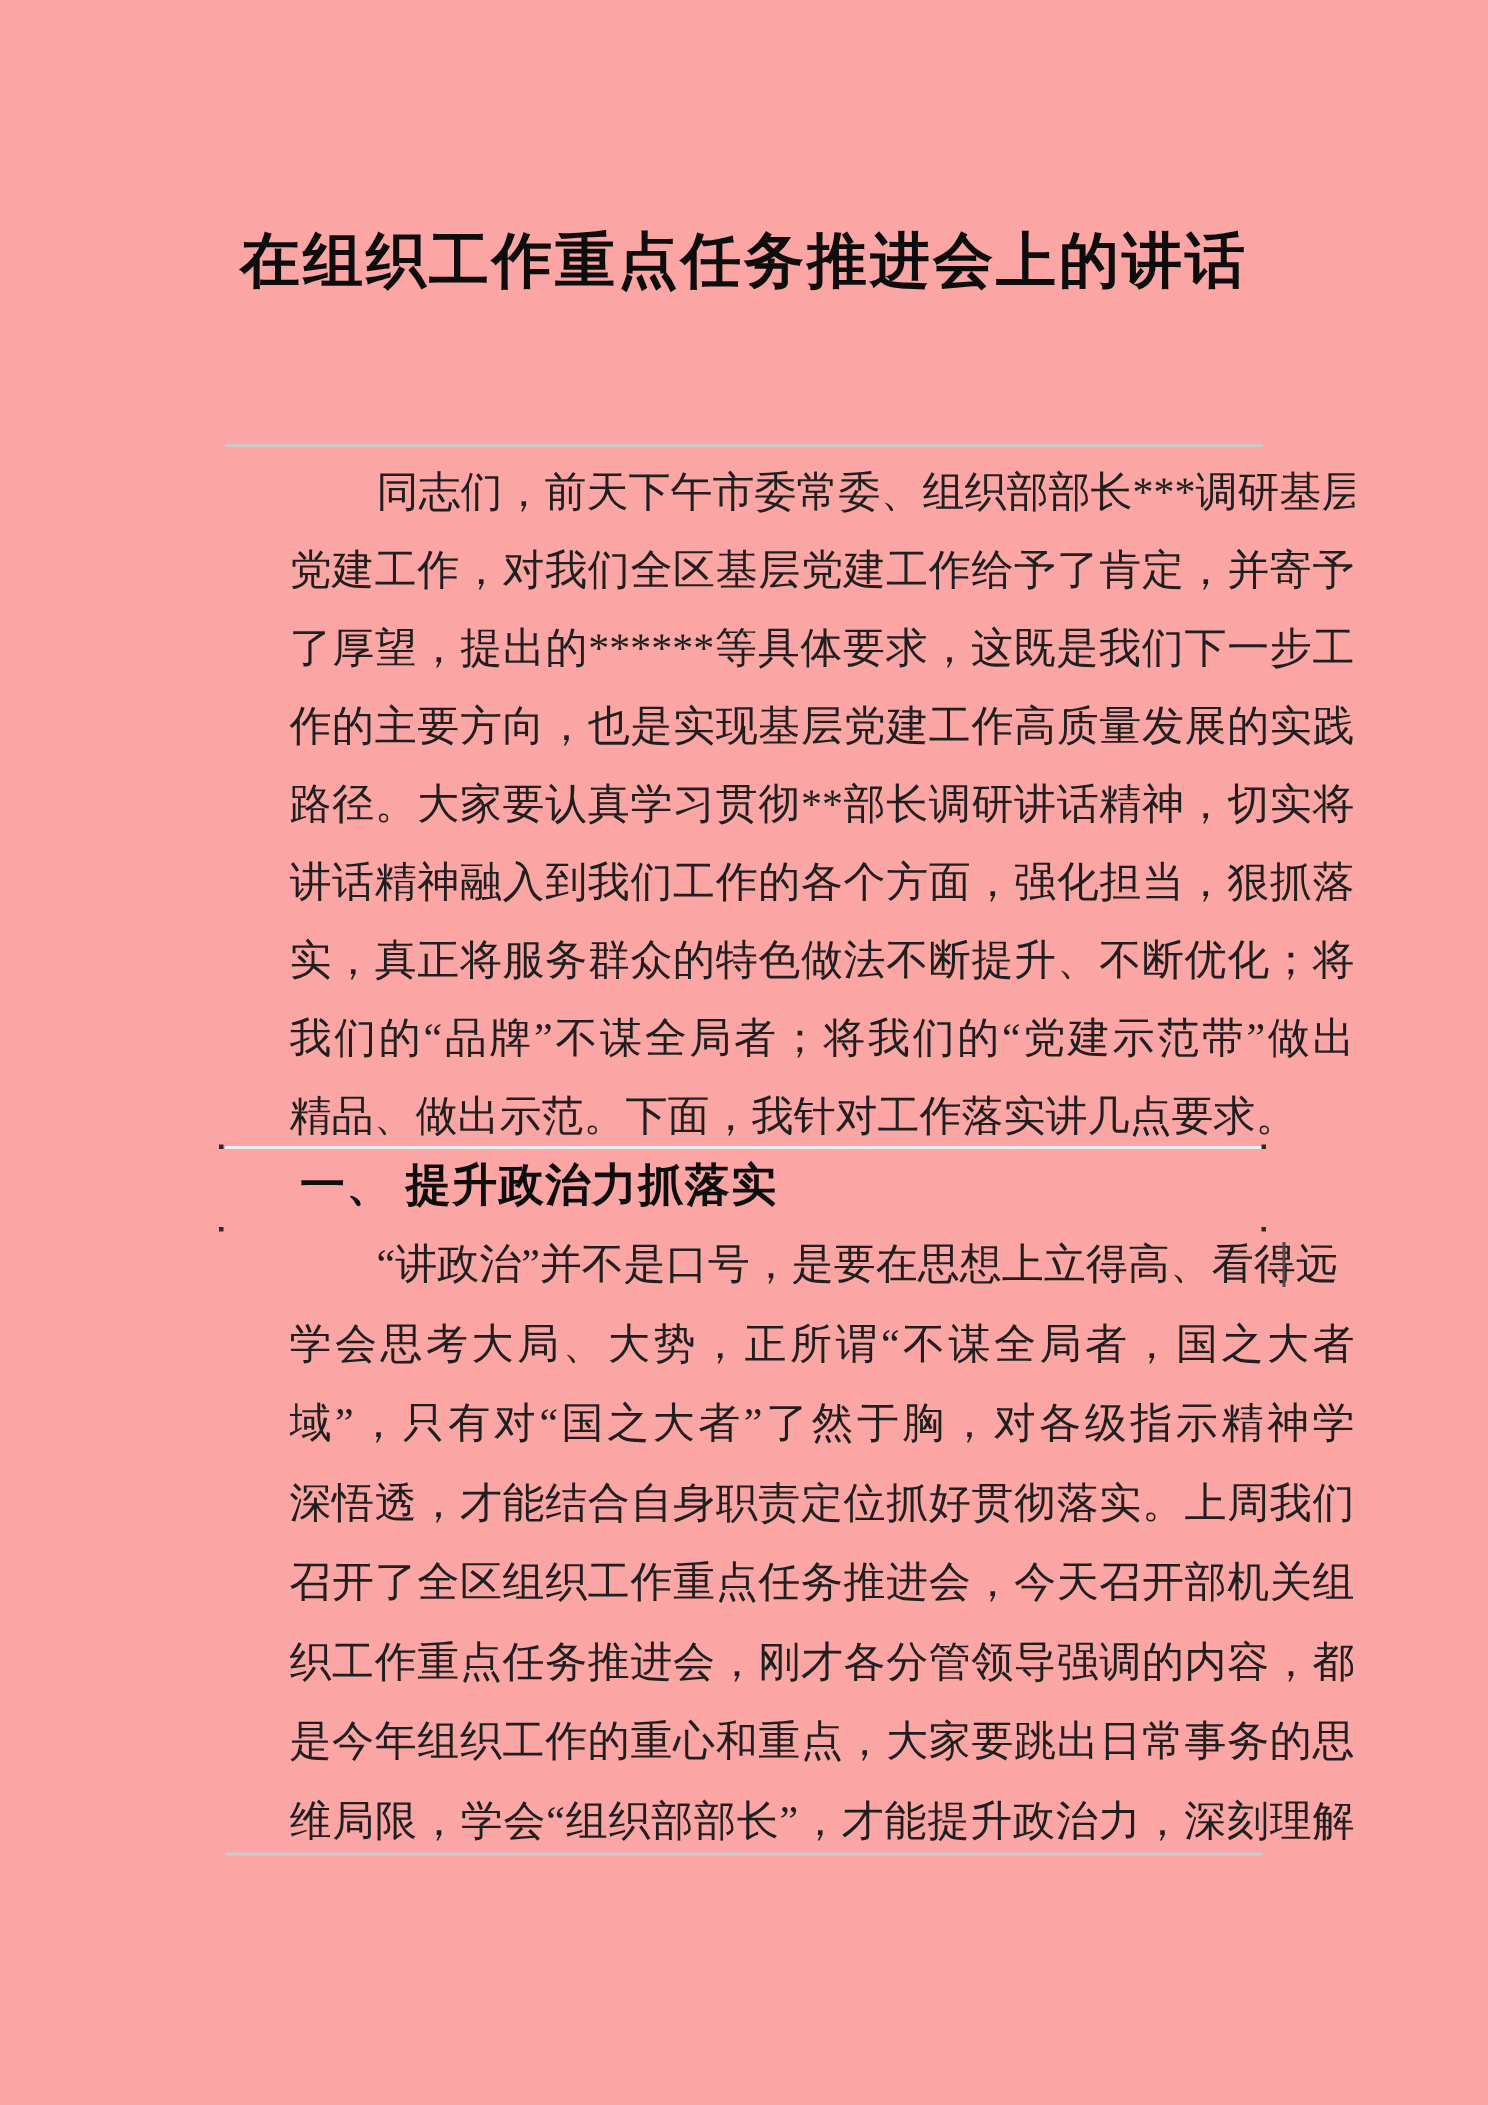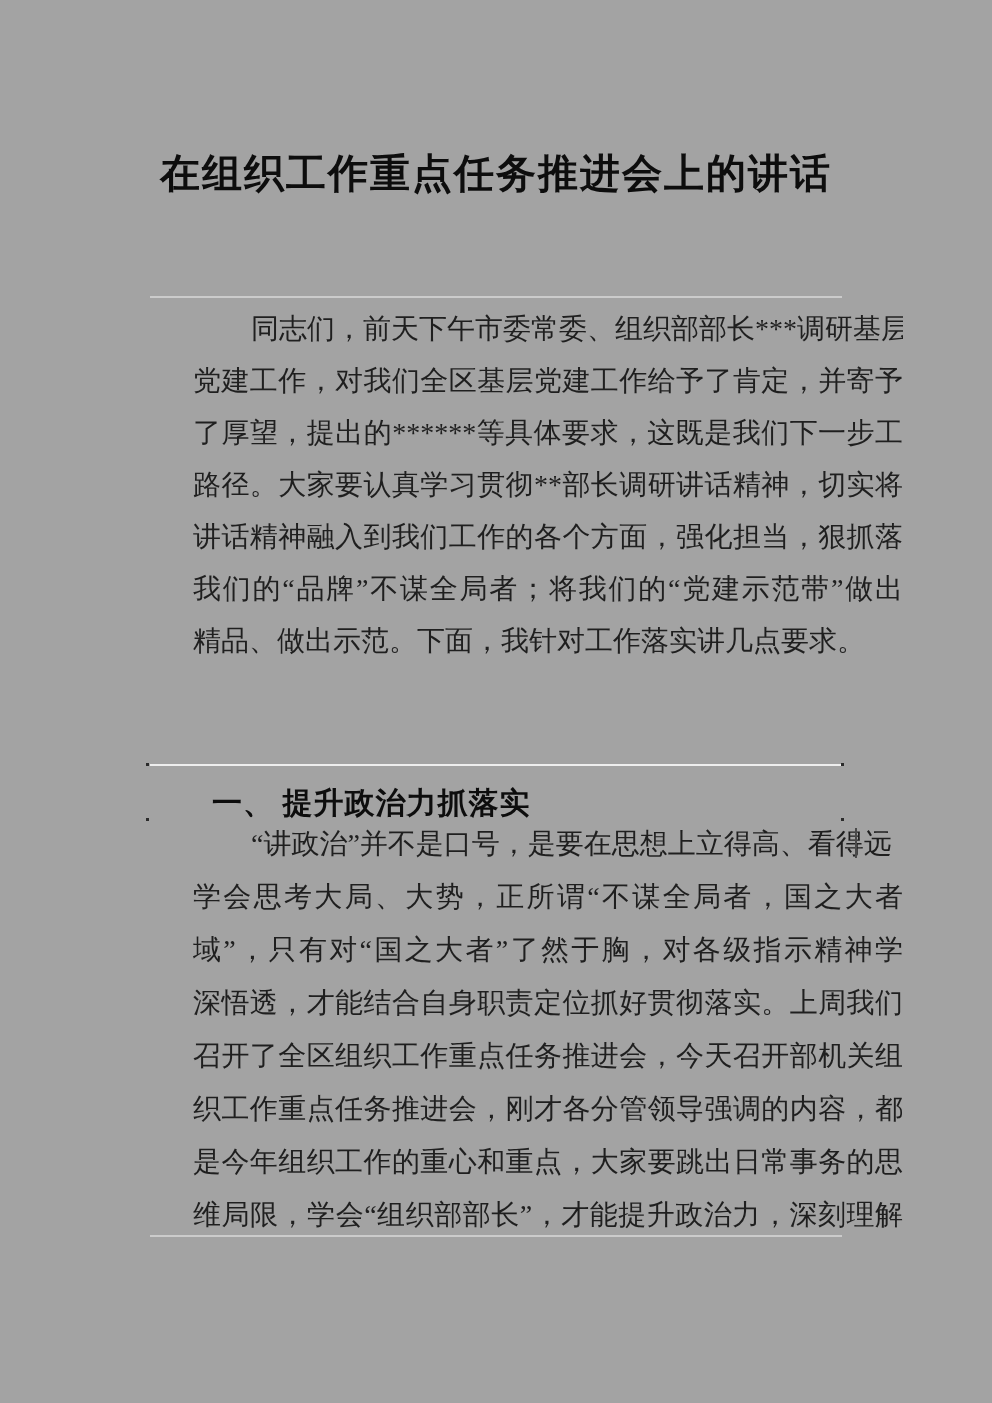--- a/index.html
+++ b/index.html
@@ -1,20 +1,20 @@
 <!DOCTYPE html>
 <html><head>
 <meta charset="utf-8">
 <style>
   html, body { margin: 0; padding: 0; background: #ffffff; }
   .page {
     position: relative;
     width: 992px;
     height: 1403px;
-    background: #a3a3a3;
+    background: #fca5a5;
     overflow: hidden;
     font-family: "Liberation Serif", "DejaVu Serif", serif;
     color: #1f1f1f;
   }
   .doc-title {
     position: absolute;
     top: 141px;
     left: 0;
     width: 100%;
     margin: 0;
@@ -69,21 +69,21 @@
     background: #2b2b2b;
   }
   .dot-tl { left: 146px; top: 763px; }
   .dot-tr { left: 841px; top: 763px; }
   .dot-bl { left: 146px; top: 818px; }
   .dot-br { left: 841px; top: 818px; }
   .sec-heading {
     position: absolute;
     left: 200px;
     top: 771px;
-    margin: 12px;
+    margin: 0;
     font-size: 30px;
     line-height: 40px;
     font-weight: 700;
     letter-spacing: 1px;
     color: #0d0d0d;
     white-space: pre;
   }
   .caret {
     position: absolute;
     left: 855px;
@@ -99,22 +99,24 @@
 <div class="page">
 
   <h1 class="doc-title">在组织工作重点任务推进会上的讲话</h1>
 
   <div class="divider divider-top"></div>
 
   <div class="para para1">
       <div class="line">同志们，前天下午市委常委、组织部部长***调研基层</div>
       <div class="line">党建工作，对我们全区基层党建工作给予了肯定，并寄予</div>
       <div class="line">了厚望，提出的******等具体要求，这既是我们下一步工</div>
+      <div class="line">作的主要方向，也是实现基层党建工作高质量发展的实践</div>
       <div class="line">路径。大家要认真学习贯彻**部长调研讲话精神，切实将</div>
       <div class="line">讲话精神融入到我们工作的各个方面，强化担当，狠抓落</div>
+      <div class="line">实，真正将服务群众的特色做法不断提升、不断优化；将</div>
       <div class="line">我们的“品牌”不谋全局者；将我们的“党建示范带”做出</div>
       <div class="line">精品、做出示范。下面，我针对工作落实讲几点要求。</div>
     </div>
 
   <div class="marker-line"></div>
   <div class="dot dot-tl"></div>
   <div class="dot dot-tr"></div>
 
   <h2 class="sec-heading">一、 提升政治力抓落实</h2>
 

